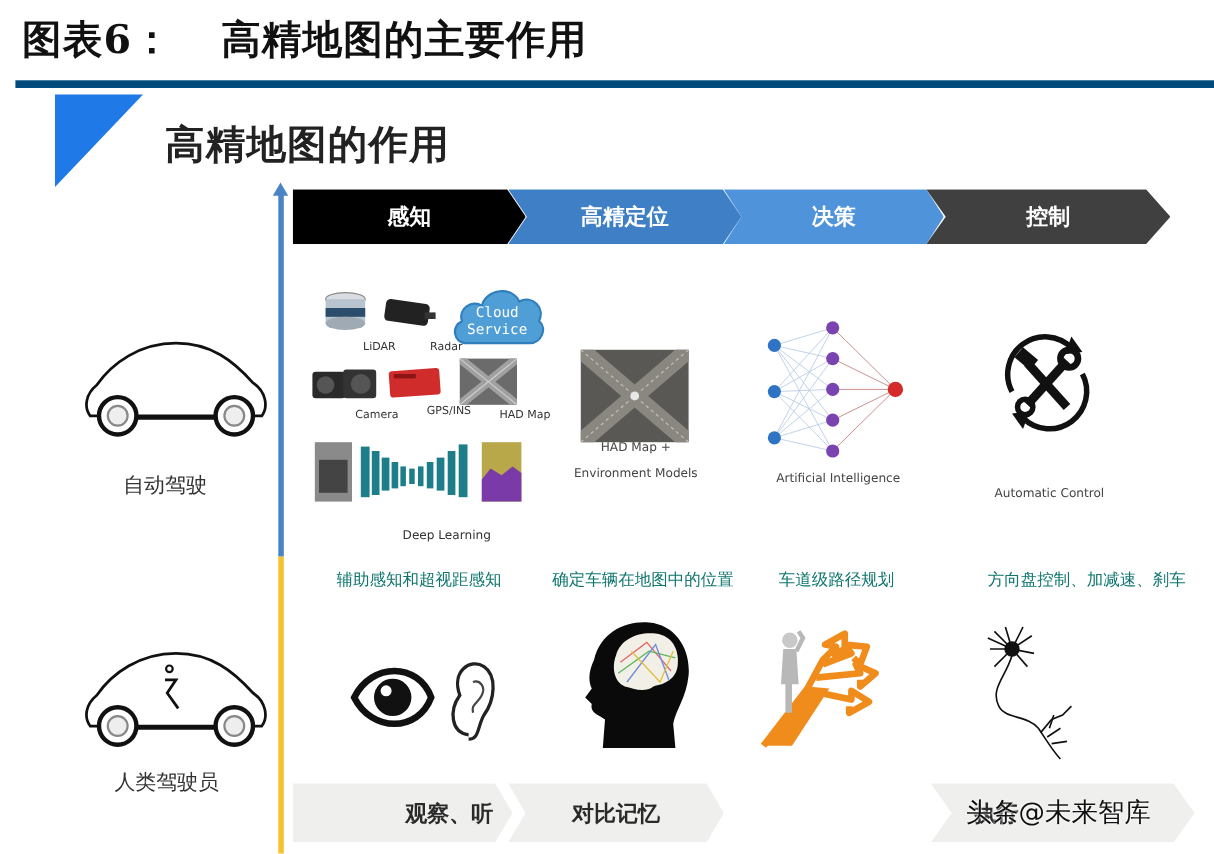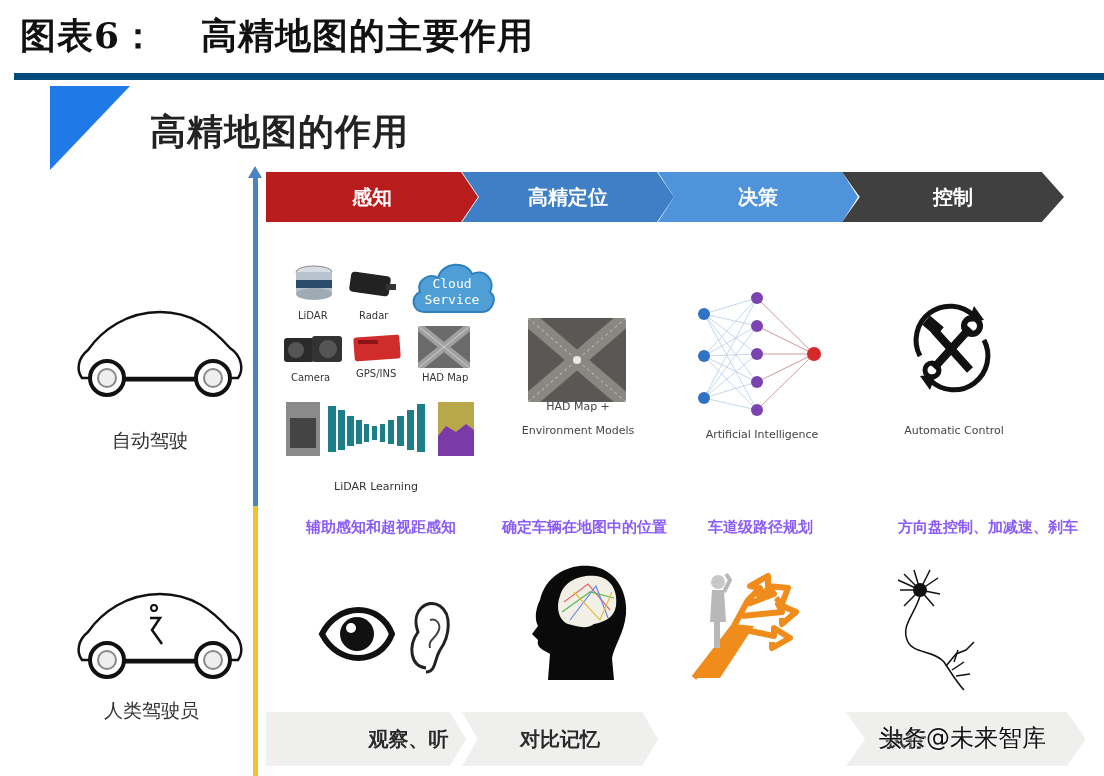--- a/index.html
+++ b/index.html
@@ -13,40 +13,40 @@
   .corner-tri { position: absolute; left: 50px; top: 86px; width: 0; height: 0; border-top: 84px solid #1f7ae8; border-right: 80px solid transparent; }
   .slide-title { position: absolute; left: 150px; top: 108px; font-size: 36px; font-weight: bold; color: #222; letter-spacing: 1px; }
 
   .axis { position: absolute; left: 253px; top: 176px; width: 5px; }
   .axis .blue { position: absolute; left: 0; top: 0; width: 5px; height: 330px; background: #4a84c4; }
   .axis .yellow { position: absolute; left: 0; top: 330px; width: 5px; height: 272px; background: #f5c22f; }
   .axis .arrow { position: absolute; left: -5px; top: -10px; width: 0; height: 0; border-left: 7px solid transparent; border-right: 7px solid transparent; border-bottom: 12px solid #4a84c4; }
 
   .chev-row { position: absolute; left: 266px; top: 172px; height: 50px; width: 800px; }
   .chev { position: absolute; top: 0; height: 50px; display: flex; align-items: center; justify-content: center; color: #fff; font-size: 20px; font-weight: bold; }
-  .chev.c0 { left: 0; width: 212px; background: #b91c1c; clip-path: polygon(0 0, 92% 0, 100% 50%, 92% 100%, 0 100%); }
+  .chev.c0 { left: 0; width: 212px; background: #000000; clip-path: polygon(0 0, 92% 0, 100% 50%, 92% 100%, 0 100%); }
   .chev.c1 { left: 196px; width: 212px; background: #3e7fc6; clip-path: polygon(0 0, 92% 0, 100% 50%, 92% 100%, 0 100%, 8% 50%); }
   .chev.c2 { left: 392px; width: 200px; background: #4f93db; clip-path: polygon(0 0, 92% 0, 100% 50%, 92% 100%, 0 100%, 8% 50%); }
   .chev.c3 { left: 576px; width: 222px; background: #404040; clip-path: polygon(0 0, 90% 0, 100% 50%, 90% 100%, 0 100%, 8% 50%); }
 
   .bot-row { position: absolute; left: 266px; top: 712px; height: 54px; width: 838px; }
   .bchev { position: absolute; top: 0; height: 54px; display: flex; align-items: center; justify-content: center; color: #2a2a2a; font-size: 20px; font-weight: bold; background: #efefed; }
   .bchev.b1 { left: 0; width: 200px; padding-left: 85px; clip-path: polygon(0 0, 92% 0, 100% 50%, 92% 100%, 0 100%); }
   .bchev.b2 { left: 196px; width: 196px; clip-path: polygon(0 0, 92% 0, 100% 50%, 92% 100%, 0 100%, 8% 50%); }
   .bchev.b3 { left: 388px; width: 196px; clip-path: polygon(0 0, 92% 0, 100% 50%, 92% 100%, 0 100%, 8% 50%); }
   .bchev.b4 { left: 580px; width: 240px; clip-path: polygon(0 0, 92% 0, 100% 50%, 92% 100%, 0 100%, 8% 50%); justify-content: flex-start; padding-left: 40px; }
 
   .watermark-src { position: absolute; left: 878px; top: 722px; font-size: 24px; color: #111; text-shadow: 0 0 2px #fff, 0 0 2px #fff; white-space: nowrap; }
 
   .car { position: absolute; }
   .car-label { position: absolute; font-size: 19px; color: #333; white-space: nowrap; }
 
-  .sensor-label { position: absolute; font-size: 10px; color: #333; white-space: nowrap; }
+  .sensor-label { position: absolute; font-size: 10px; color: #333; white-space: nowrap; margin-left: 32px; }
   .cap-en { position: absolute; font-size: 11px; color: #444; text-align: center; white-space: nowrap; }
-  .cap-cn { position: absolute; font-size: 15px; color: #8b5cf6; white-space: nowrap; font-weight: bold; }
+  .cap-cn { position: absolute; font-size: 15px; color: #0f766e; white-space: nowrap; }
 
   .img-box { position: absolute; }
 </style>
 </head>
 <body>
 
 <div class="fig-title">
   <span class="num">图表6：</span><span>高精地图的主要作用</span>
 </div>
 <div class="rule"></div>
@@ -155,21 +155,21 @@
       <rect x="94" y="28" width="5" height="18"></rect>
         <rect x="102" y="24" width="6" height="24"></rect>
         <rect x="111" y="20" width="7" height="30"></rect>
       <rect x="121" y="14" width="7" height="40"></rect>
         <rect x="131" y="8" width="8" height="48"></rect>
     </g>
     <rect x="152" y="6" width="36" height="54" fill="#b8a84a"></rect>
     <path d="M152 40 L160 30 L170 36 L180 28 L188 34 L188 60 L152 60 Z" fill="#7a3aa8"></path>
   </svg>
 </div>
-<div class="sensor-label" style="left:334px; top:480px; font-size:11px;">LiDAR Learning</div>
+<div class="sensor-label" style="left:334px; top:480px; font-size:11px;">Deep Learning</div>
 
 <div class="img-box" style="left:528px; top:318px; width:98px; height:84px; background:#5a5855;">
   <svg width="98" height="84" viewBox="0 0 98 84">
       <path d="M0 0 L98 84 M98 0 L0 84" stroke="#8a8680" stroke-width="16"></path>
       <path d="M0 0 L98 84 M98 0 L0 84" stroke="#c8c4be" stroke-width="1" stroke-dasharray="3 3"></path>
       <circle cx="49" cy="42" r="4" fill="#e8e8e8"></circle>
     </svg>
 </div>
 <div class="cap-en" style="left:530px; top:400px; width:96px;">HAD Map +</div>
 <div class="cap-en" style="left:520px; top:424px; width:116px;">Environment Models</div>
@@ -219,21 +219,21 @@
   <path d="M16 56 A34 34 0 0 1 70 16" fill="none" stroke="#111" stroke-width="5"></path>
   <polygon points="70,6 80,20 64,22" fill="#111"></polygon>
   <path d="M80 40 A34 34 0 0 1 26 80" fill="none" stroke="#111" stroke-width="5"></path>
   <polygon points="26,90 16,76 32,74" fill="#111"></polygon>
   <line x1="30" y1="30" x2="66" y2="70" stroke="#111" stroke-width="8"></line>
   <line x1="66" y1="28" x2="30" y2="68" stroke="#111" stroke-width="8"></line>
   <rect x="20" y="20" width="18" height="12" fill="#111" transform="rotate(40 29 26)"></rect>
   <circle cx="68" cy="26" r="8" fill="none" stroke="#111" stroke-width="6"></circle>
   <circle cx="28" cy="70" r="7" fill="none" stroke="#111" stroke-width="5"></circle>
 </svg>
-<div class="cap-en" style="left:896px; top:424px; width:116px;">Automatic Control</div>
+<div class="cap-en" style="left:896px; top:442px; width:116px;">Automatic Control</div>
 
 <div class="cap-cn" style="left:306px; top:518px;">辅助感知和超视距感知</div>
 <div class="cap-cn" style="left:502px; top:518px;">确定车辆在地图中的位置</div>
 <div class="cap-cn" style="left:708px; top:518px;">车道级路径规划</div>
 <div class="cap-cn" style="left:862px; top:518px;margin-left:36px;">方向盘控制、加减速、刹车</div>
 
 <svg class="img-box" style="left:318px; top:596px;" width="150" height="84" viewBox="0 0 150 84">
   <path d="M4 38 C20 6 62 6 74 38 C62 70 20 70 4 38 Z" fill="#fff" stroke="#111" stroke-width="6"></path>
   <circle cx="39" cy="38" r="17" fill="#111"></circle>
   <circle cx="33" cy="32" r="5" fill="#fff"></circle>

